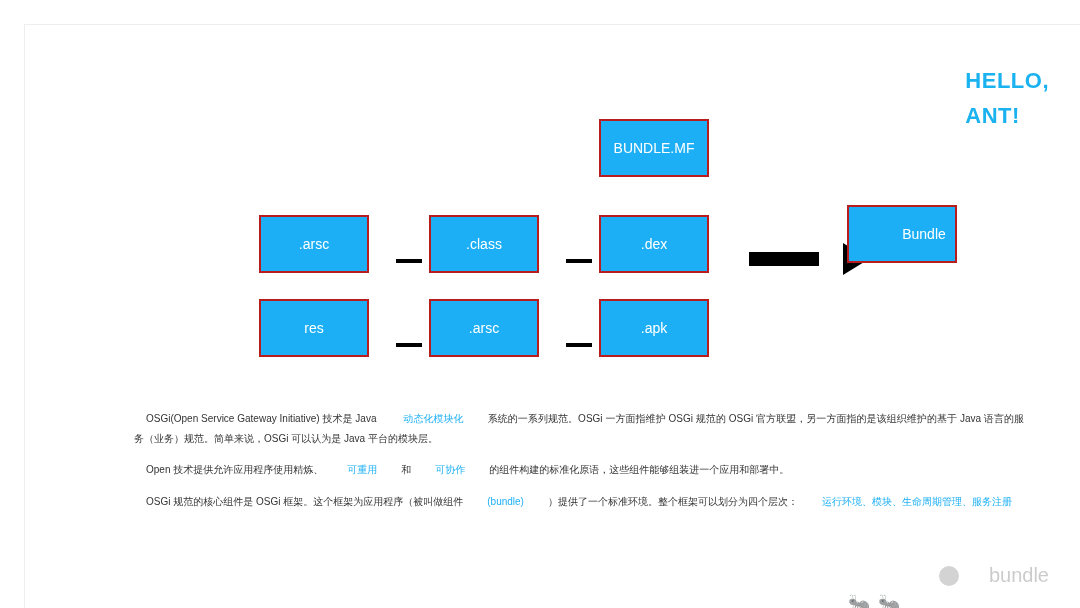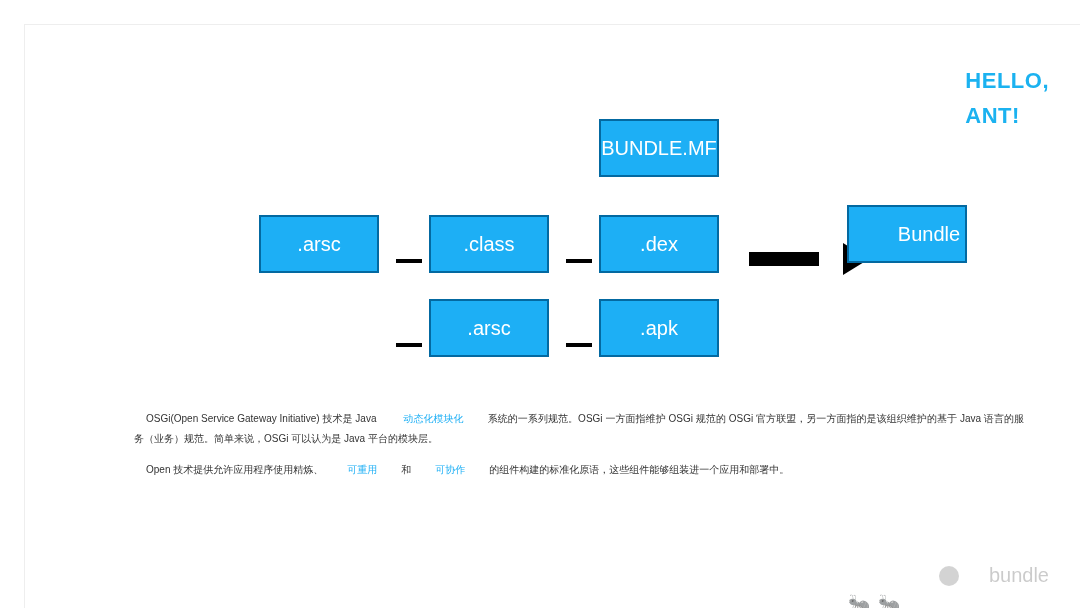--- a/index.html
+++ b/index.html
@@ -27,27 +27,27 @@
     .diagram {
       position: absolute;
       top: 70px;
       left: 210px;
       width: 680px;
       height: 260px;
     }
     .box {
       position: absolute;
       background: #1daff5;
-      border: 2px solid #0369a1;
+      border: 2px solid #b91c1c;
       color: #ffffff;
-      font-size: 20px;
+      font-size: 14px;
       display: flex;
       align-items: center;
       justify-content: center;
-      width: 120px;
+      width: 110px;
       height: 58px;
     }
     .arrow {
       position: absolute;
       display: flex;
       align-items: center;
     }
     .arrow .shaft {
       height: 4px;
       background: #000;
@@ -127,20 +127,21 @@
     <div class="shaft" style="width:26px;"></div>
       <div class="head"></div>
   </div>
   <div class="box" style="left:170px; top:96px;">.class</div>
   <div class="arrow" style="left:295px; top:122px;">
     <div class="shaft" style="width:26px;"></div>
       <div class="head"></div>
   </div>
   <div class="box" style="left:340px; top:96px;">.dex</div>
 
+  <div class="box" style="left:0px; top:180px;">res</div>
   <div class="arrow" style="left:125px; top:206px;">
     <div class="shaft" style="width:26px;"></div>
       <div class="head"></div>
   </div>
   <div class="box" style="left:170px; top:180px;">.arsc</div>
   <div class="arrow" style="left:295px; top:206px;">
     <div class="shaft" style="width:26px;"></div>
       <div class="head"></div>
   </div>
   <div class="box" style="left:340px; top:180px;">.apk</div>
@@ -153,20 +154,23 @@
   <div class="box" style="left:588px; top:86px;padding-left:44px;">Bundle</div>
 </div>
 
 <div class="text-content">
   <p>
     <span>OSGi(Open Service Gateway Initiative) 技术是 Java </span><span class="hl">动态化模块化</span><span>系统的一系列规范。OSGi 一方面指维护 OSGi 规范的 OSGi 官方联盟，另一方面指的是该组织维护的基于 Java 语言的服务（业务）规范。简单来说，OSGi 可以认为是 Java 平台的模块层。</span>
   </p>
   <p>
     <span>Open 技术提供允许应用程序使用精炼、</span><span class="hl">可重用</span><span>和</span><span class="hl">可协作</span><span>的组件构建的标准化原语，这些组件能够组装进一个应用和部署中。</span>
   </p>
+  <p>
+    <span>OSGi 规范的核心组件是 OSGi 框架。这个框架为应用程序（被叫做组件</span><span class="hl">(bundle)</span><span>）提供了一个标准环境。整个框架可以划分为四个层次：</span><span class="hl">运行环境、模块、生命周期管理、服务注册</span>
+  </p>
 </div>
 
 <div class="ant-icon" style="right:220px;">🐜</div>
 <div class="ant-icon" style="right:190px;">🐜</div>
 
 <div class="watermark">
   <span class="wm-icon"></span>
   <span>bundle</span>
 </div>
 

